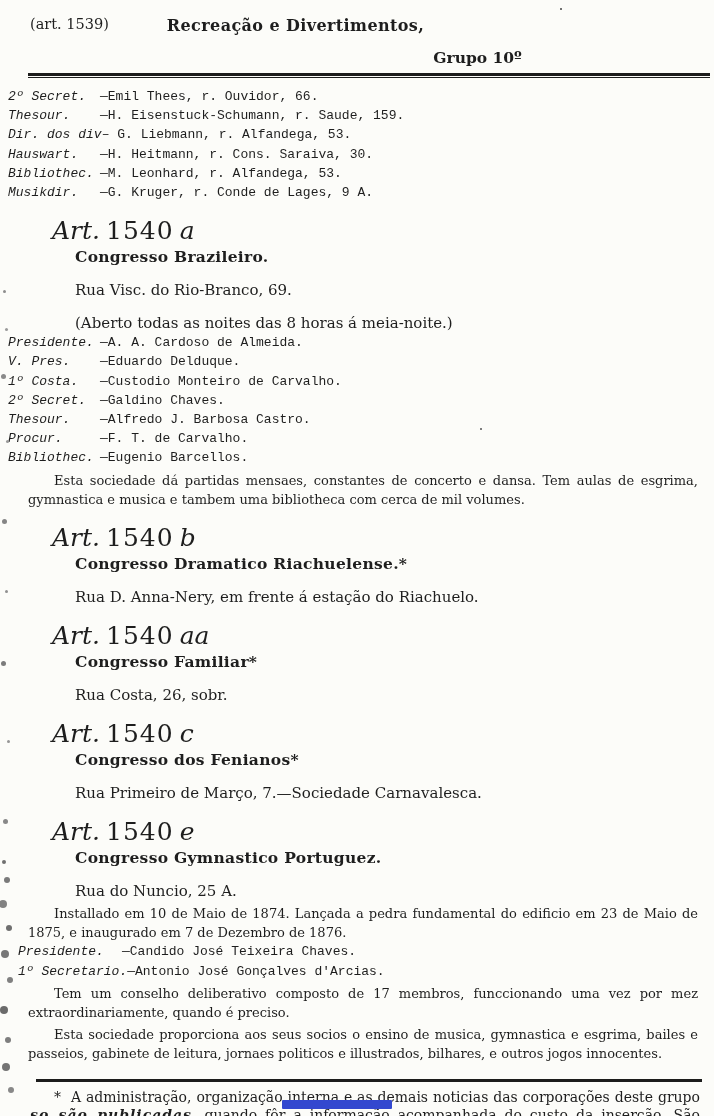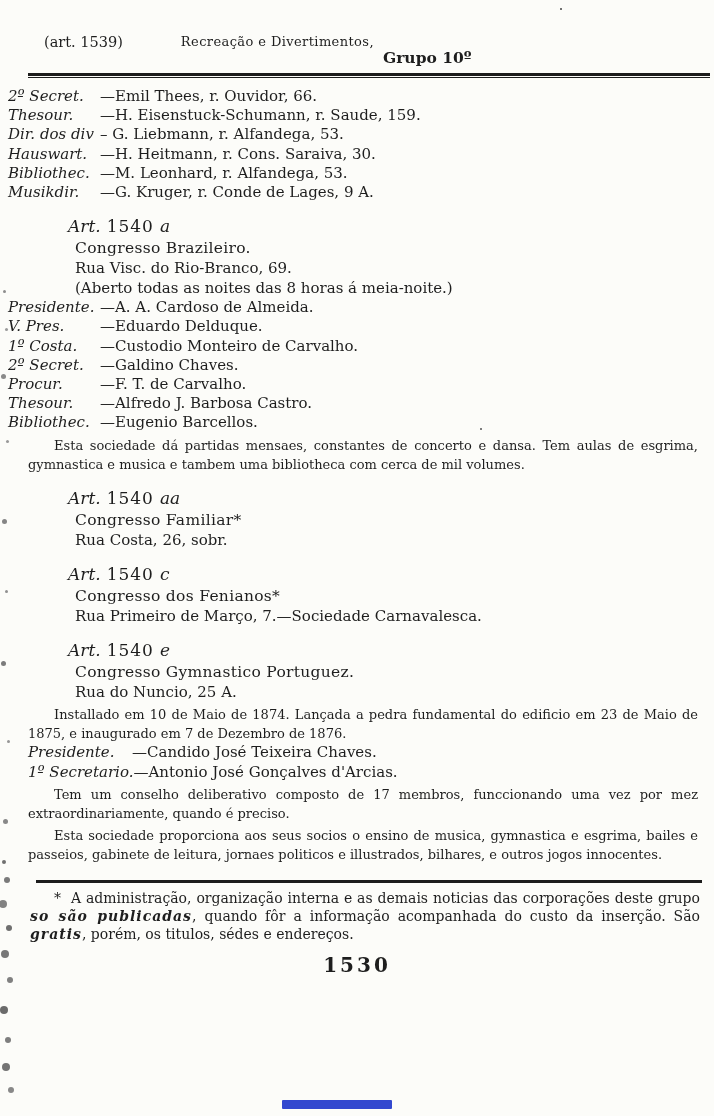--- a/index.html
+++ b/index.html
@@ -8,37 +8,37 @@
     width:714px;height:1116px;
     margin:0 auto;
     background:#fcfcf9;
     color:#1e1e1e;
     font-family:"DejaVu Serif","Liberation Serif",serif;
     overflow:hidden;
     box-sizing:border-box;
     padding-top:16px;
   }
   
-  .header{display:flex;align-items:center;padding:0 14px 5px 44px;white-space:nowrap;}
+  .header{display:flex;align-items:flex-start;padding:0 14px 5px 30px;white-space:nowrap;}
   .art-ref{font-size:14.5px;margin-right:58px;}
-  .page-title{font-size:13px;font-weight:normal;letter-spacing:.4px;}
+  .page-title{font-size:16px;font-weight:bold;letter-spacing:.4px;}
   .group-label{font-size:15.5px;font-weight:bold;margin-left:9px;margin-top:32px;}
   .double-rule{margin:1px 4px 9px 28px;border-top:3px solid #1c1c1c;border-bottom:1px solid #1c1c1c;height:1px;}
   
-  .officers{padding-left:8px;font-size:15px;line-height:19.2px;}
+  .officers{padding-left:8px;font-size:13px;line-height:19.2px;font-family:Liberation Mono, monospace;}
   .off-row{white-space:nowrap;}
   .role{font-style:italic;display:inline-block;min-width:92px;}
   .role-wide{font-style:italic;display:inline-block;min-width:104px;}
   
-  .art-heading{margin:14px 0 2px 68px;font-size:17px;}
+  .art-heading{margin:14px 0 2px 52px;font-size:25px;}
   .art-label{font-style:italic;}
   .art-number{margin-left:6px;letter-spacing:1px;}
   .art-suffix{font-style:italic;margin-left:6px;}
-  .org-name{margin-left:75px;font-weight:normal;font-size:15.5px;line-height:20px;letter-spacing:.3px;}
-  .address{margin-left:75px;font-size:15px;line-height:20px;}
+  .org-name{margin-left:75px;font-weight:bold;font-size:15.5px;line-height:20px;letter-spacing:.3px;}
+  .address{margin-left:75px;font-size:15px;line-height:20px;margin-top:13px;}
   .para{margin:3px 16px 0 28px;font-size:13px;line-height:19.2px;text-align:justify;text-indent:26px;}
   
   .footnote-rule{margin:15px 12px 6px 36px;height:3px;background:#1c1c1c;}
   .footnote{margin:0 14px 0 30px;font-size:14px;line-height:18px;text-align:justify;text-indent:24px;}
   .fn-marker{margin-right:10px;}
   .fn-bold{font-weight:bold;letter-spacing:1px;font-style:italic;}
   .page-number{text-align:center;font-size:20px;font-weight:bold;letter-spacing:3px;margin-top:10px;}
   
   .noise-a{position:absolute;left:3px;top:290px;width:3px;height:3px;border-radius:50%;background:#8d8d8d;
     box-shadow:2px 38px 0 #9a9a9a,-1px 85px 0 1px #8a8a8a,3px 150px 0 #999,0 230px 0 1px #858585,
@@ -77,27 +77,34 @@
       <span class="art-label">Art.</span><span class="art-number">1540</span><span class="art-suffix">a</span>
     </div>
     <div class="org-name">Congresso Brazileiro.</div>
     <div class="address">Rua Visc. do Rio-Branco, 69.</div>
     <div class="address">(Aberto todas as noites das 8 horas á meia-noite.)</div>
     <div class="officers">
       <div class="off-row"><span class="role">Presidente.</span><span>—A. A. Cardoso de Almeida.</span></div>
       <div class="off-row"><span class="role">V. Pres.</span><span>—Eduardo Delduque.</span></div>
       <div class="off-row"><span class="role">1º Costa.</span><span>—Custodio Monteiro de Carvalho.</span></div>
       <div class="off-row"><span class="role">2º Secret.</span><span>—Galdino Chaves.</span></div>
+      <div class="off-row"><span class="role">Thesour.</span><span>—Alfredo J. Barbosa Castro.</span></div>
       <div class="off-row"><span class="role">Procur.</span><span>—F. T. de Carvalho.</span></div>
-      <div class="off-row"><span class="role">Thesour.</span><span>—Alfredo J. Barbosa Castro.</span></div>
       <div class="off-row"><span class="role">Bibliothec.</span><span>—Eugenio Barcellos.</span></div>
     </div>
     <p class="para">Esta sociedade dá partidas mensaes, constantes de concerto e dansa. Tem aulas de esgrima, gymnastica e musica e tambem uma bibliotheca com cerca de mil volumes.</p>
   </section>
 
+  <section>
+    <div class="art-heading">
+      <span class="art-label">Art.</span><span class="art-number">1540</span><span class="art-suffix">b</span>
+    </div>
+    <div class="org-name">Congresso Dramatico Riachuelense.*</div>
+    <div class="address">Rua D. Anna-Nery, em frente á estação do Riachuelo.</div>
+  </section>
 
   <section>
     <div class="art-heading">
       <span class="art-label">Art.</span><span class="art-number">1540</span><span class="art-suffix">aa</span>
     </div>
     <div class="org-name">Congresso Familiar*</div>
     <div class="address">Rua Costa, 26, sobr.</div>
   </section>
 
   <section>
@@ -108,21 +115,21 @@
     <div class="address">Rua Primeiro de Março, 7.—Sociedade Carnavalesca.</div>
   </section>
 
   <section>
     <div class="art-heading">
       <span class="art-label">Art.</span><span class="art-number">1540</span><span class="art-suffix">e</span>
     </div>
     <div class="org-name">Congresso Gymnastico Portuguez.</div>
     <div class="address">Rua do Nuncio, 25 A.</div>
     <p class="para">Installado em 10 de Maio de 1874. Lançada a pedra fundamental do edificio em 23 de Maio de 1875, e inaugurado em 7 de Dezembro de 1876.</p>
-    <div class="officers" style="padding-left:28px;">
+    <div class="officers" style="padding-left:18px;">
       <div class="off-row"><span class="role-wide">Presidente.</span><span>—Candido José Teixeira Chaves.</span></div>
       <div class="off-row"><span class="role-wide">1º Secretario.</span><span>—Antonio José Gonçalves d'Arcias.</span></div>
     </div>
     <p class="para">Tem um conselho deliberativo composto de 17 membros, funccionando uma vez por mez extraordinariamente, quando é preciso.</p>
     <p class="para">Esta sociedade proporciona aos seus socios o ensino de musica, gymnastica e esgrima, bailes e passeios, gabinete de leitura, jornaes politicos e illustrados, bilhares, e outros jogos innocentes.</p>
   </section>
 
   <div class="footnote-rule"></div>
   <p class="footnote">
     <span class="fn-marker">*</span><span>A administração, organização interna e as demais noticias das corporações deste grupo </span><span class="fn-bold">so são publicadas</span><span>, quando fôr a informação acompanhada do custo da inserção. São </span><span class="fn-bold">gratis</span><span>, porém, os titulos, sédes e endereços.</span>

